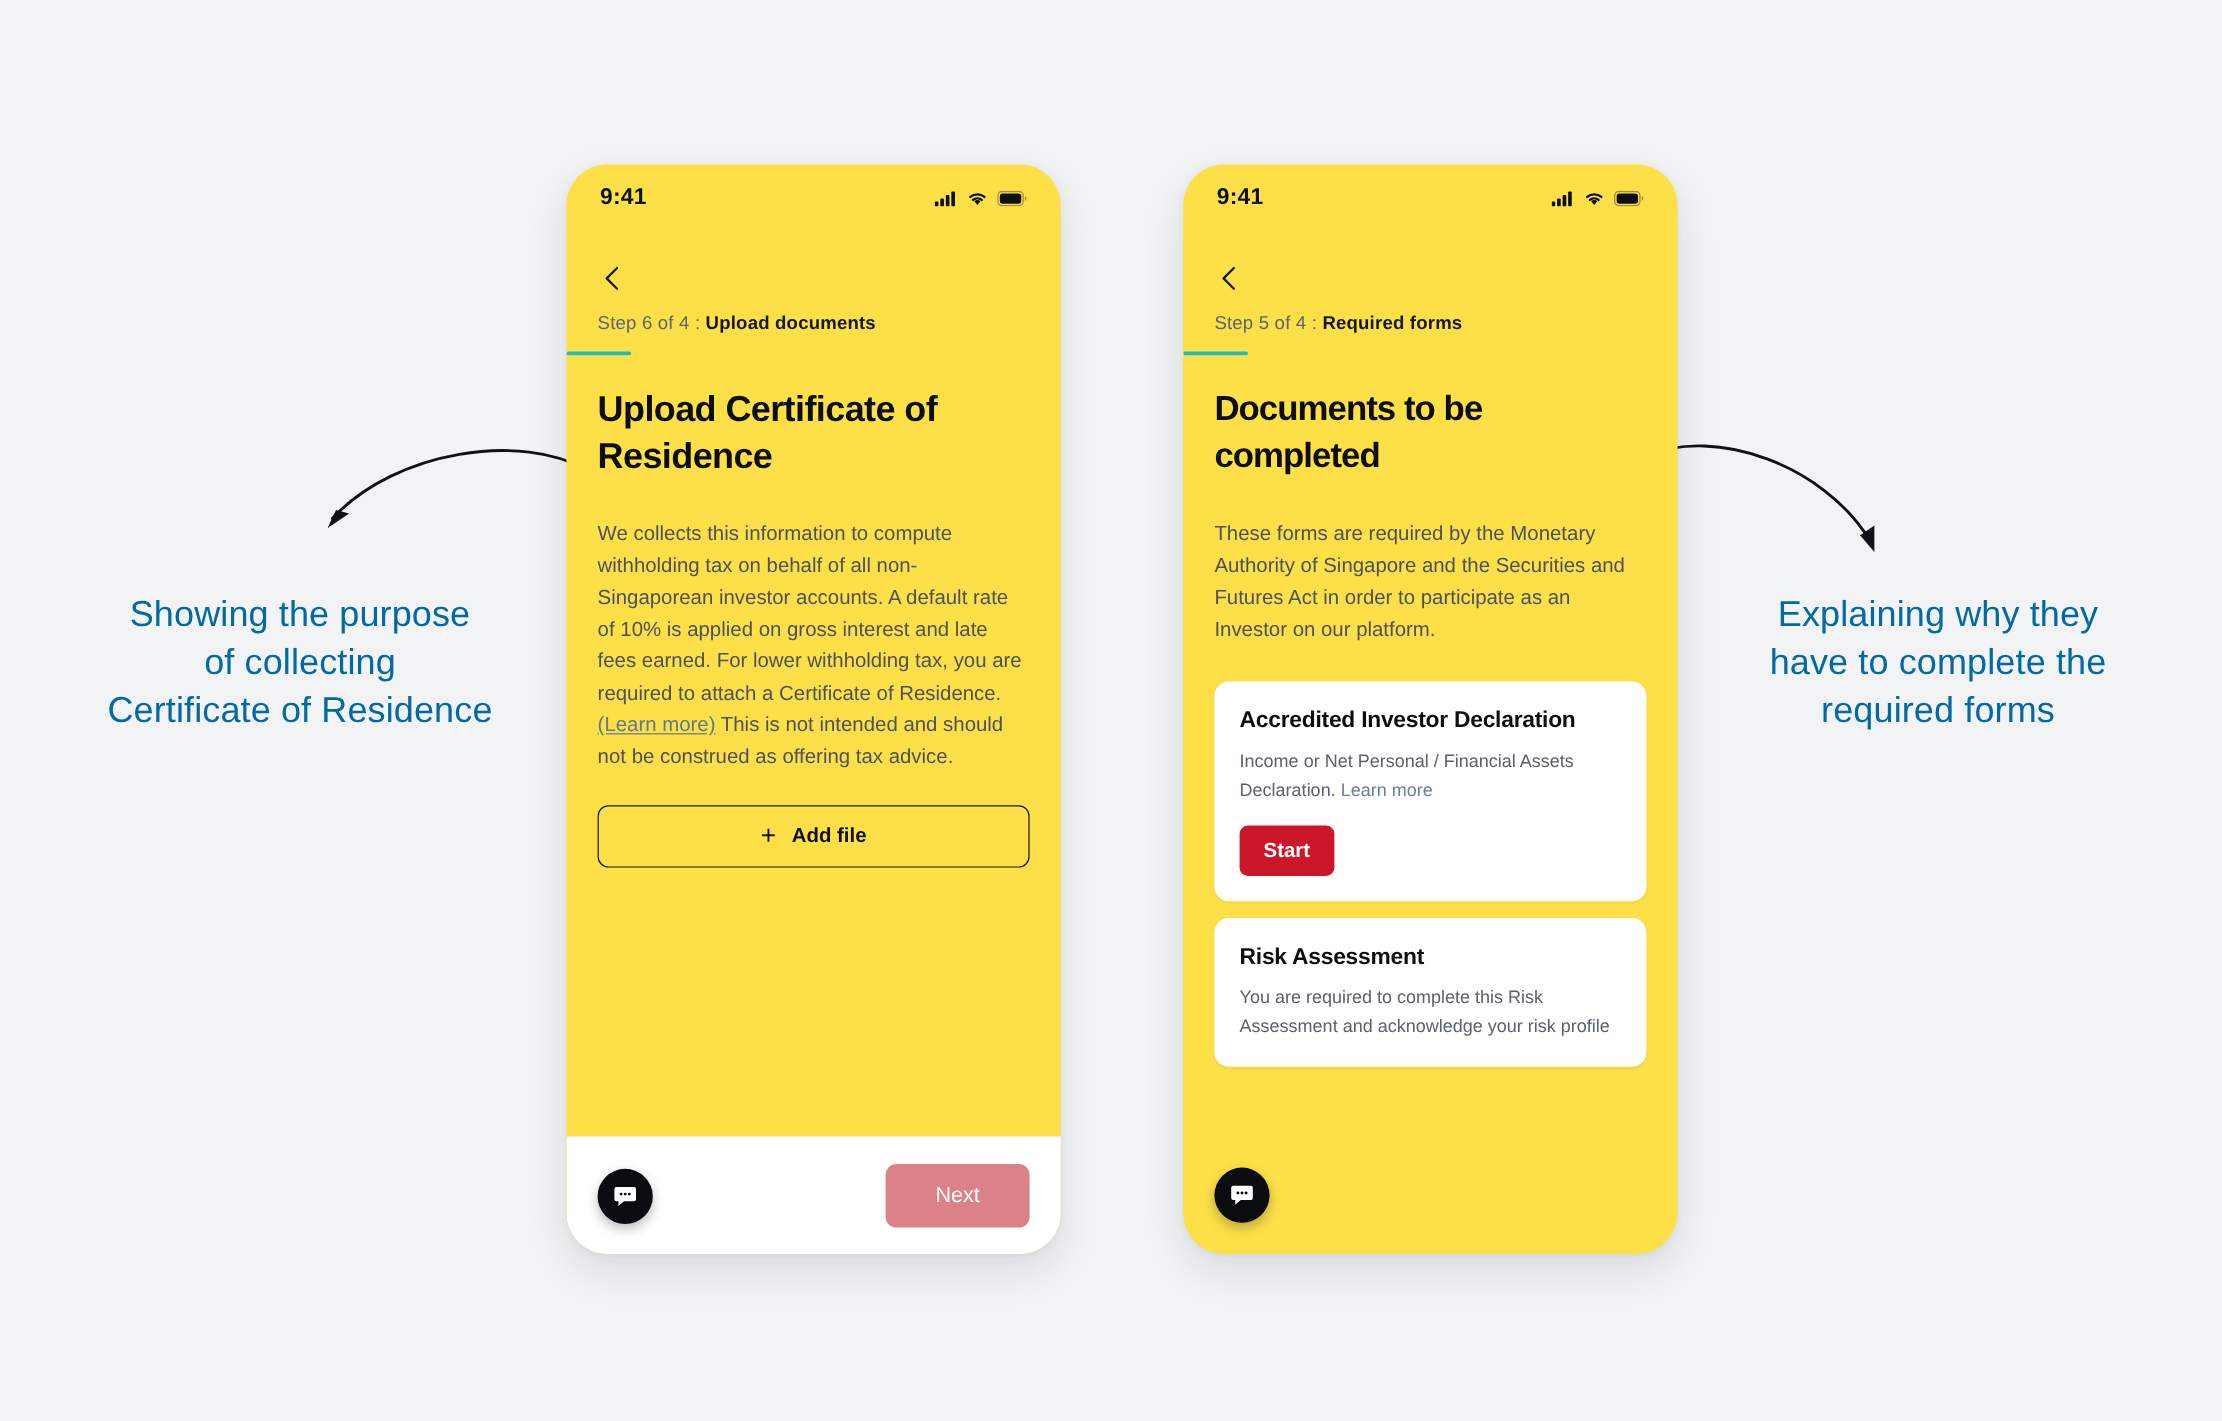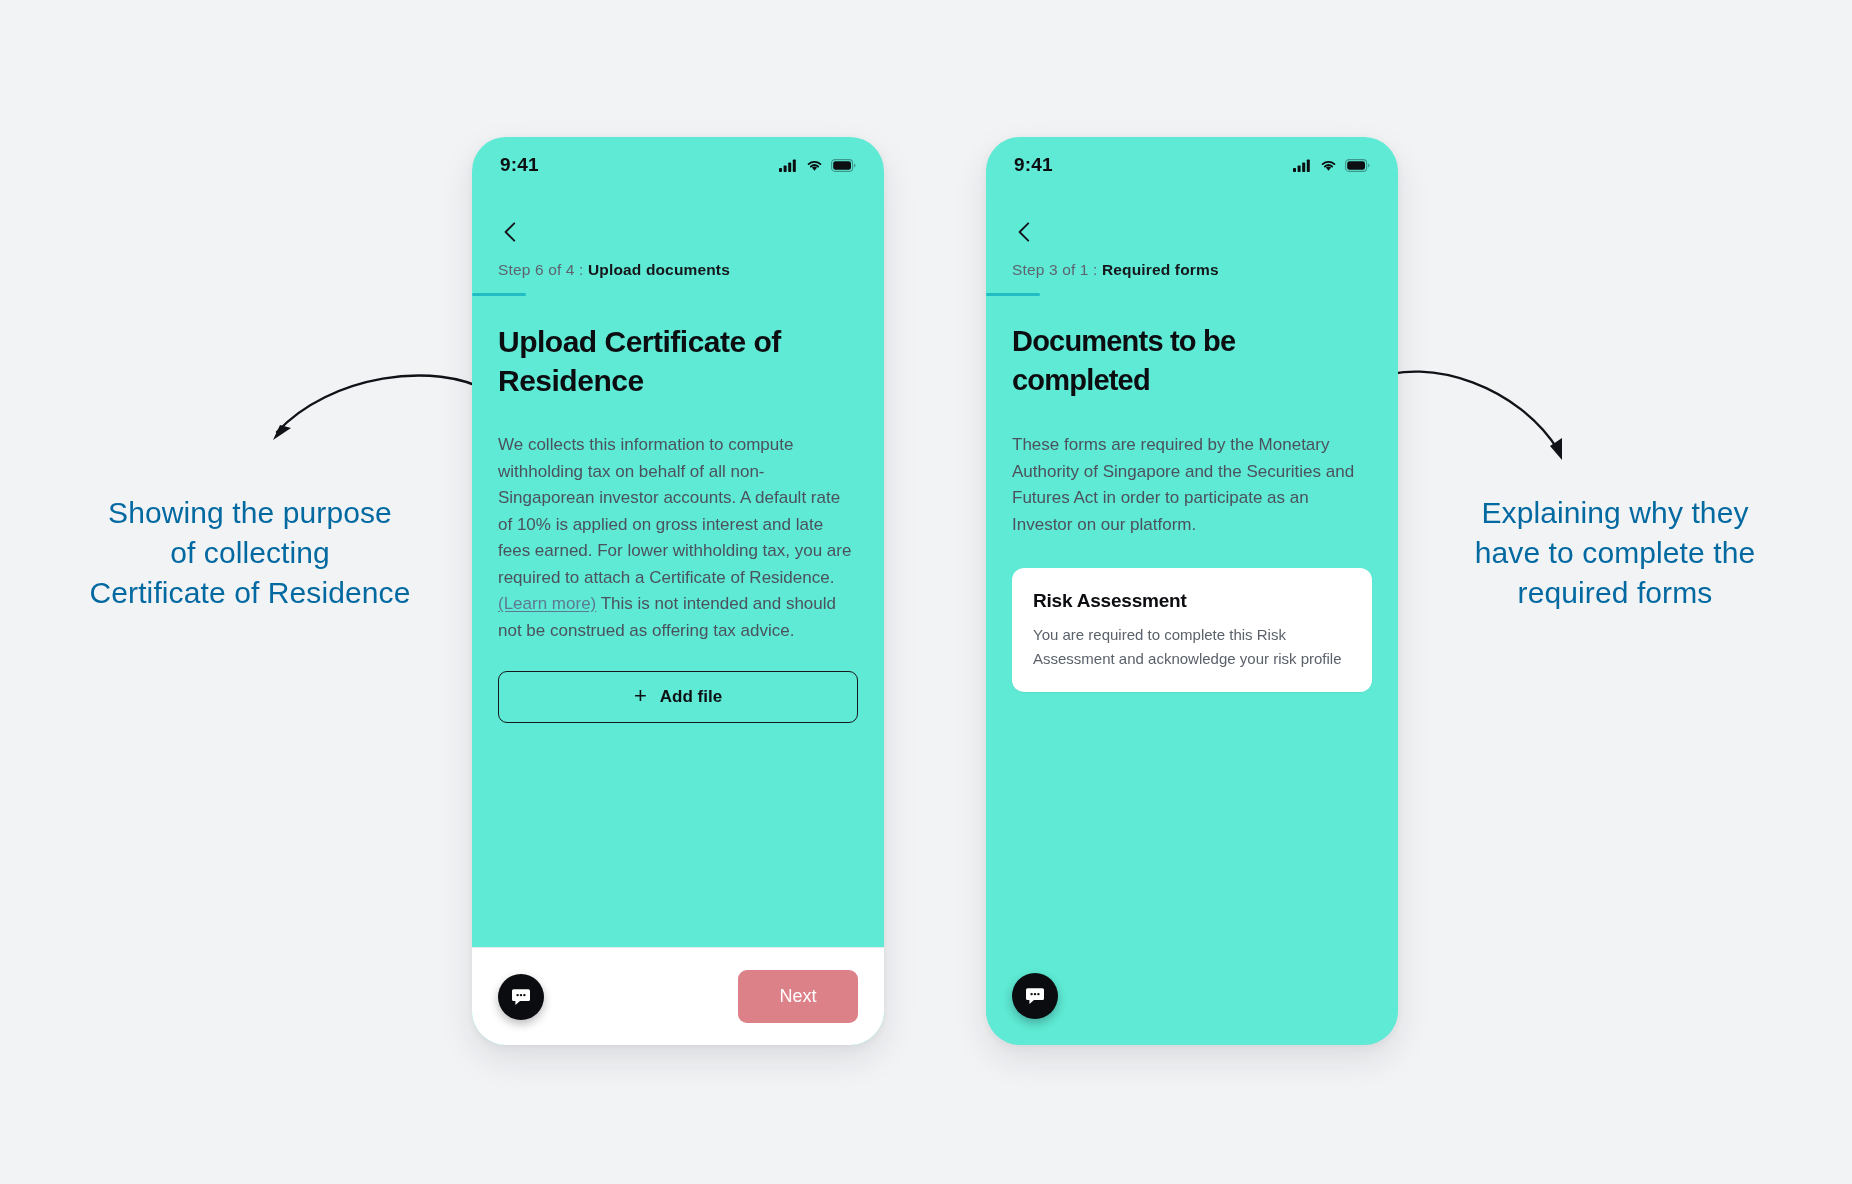--- a/index.html
+++ b/index.html
@@ -43,21 +43,21 @@
   .arrow-svg {
     position: absolute;
     overflow: visible;
     pointer-events: none;
   }
 
   
   .phone {
     position: absolute;
     border-radius: 34px;
-    background: #5eead4;
+    background: #fde047;
     box-shadow: 0 14px 34px rgba(22, 26, 40, 0.10), 0 2px 8px rgba(22,26,40,0.05);
     overflow: hidden;
     display: flex;
     flex-direction: column;
   }
   #phone-upload-documents {
     left: 472px;
     top: 137px;
     width: 412px;
     height: 908px;
@@ -388,32 +388,37 @@
     </div>
 
     <div class="screen-body">
       <div class="back-row">
         <svg class="back-chevron" viewBox="0 0 24 24">
           <path d="M15 4 L7 12 L15 20" fill="none" stroke="#14161b" stroke-width="1.7" stroke-linecap="round" stroke-linejoin="round"></path>
         </svg>
       </div>
 
       <div class="step-row">
-        <span>Step 3 of 1 : </span><b>Required forms</b>
+        <span>Step 5 of 4 : </span><b>Required forms</b>
       </div>
       <div class="progress-track">
         <div class="progress-fill" id="progress-forms" style="width: 13%;"></div>
       </div>
 
       <div class="content">
         <h1 class="screen-title tight">Documents to be completed</h1>
         <p class="screen-desc">These forms are required by the Monetary Authority of Singapore and the Securities and Futures Act in order to participate as an Investor on our platform.</p>
 
         <div class="card-list">
 
+          <div class="doc-card">
+            <h2>Accredited Investor Declaration</h2>
+            <p><span>Income or Net Personal / Financial Assets Declaration. </span><span class="inline-link plain">Learn more</span></p>
+            <button class="start-btn">Start</button>
+          </div>
 
 
           <div class="doc-card">
             <h2>Risk Assessment</h2>
             <p>You are required to complete this Risk Assessment and acknowledge your risk profile</p>
           </div>
 
         </div>
       </div>
 

